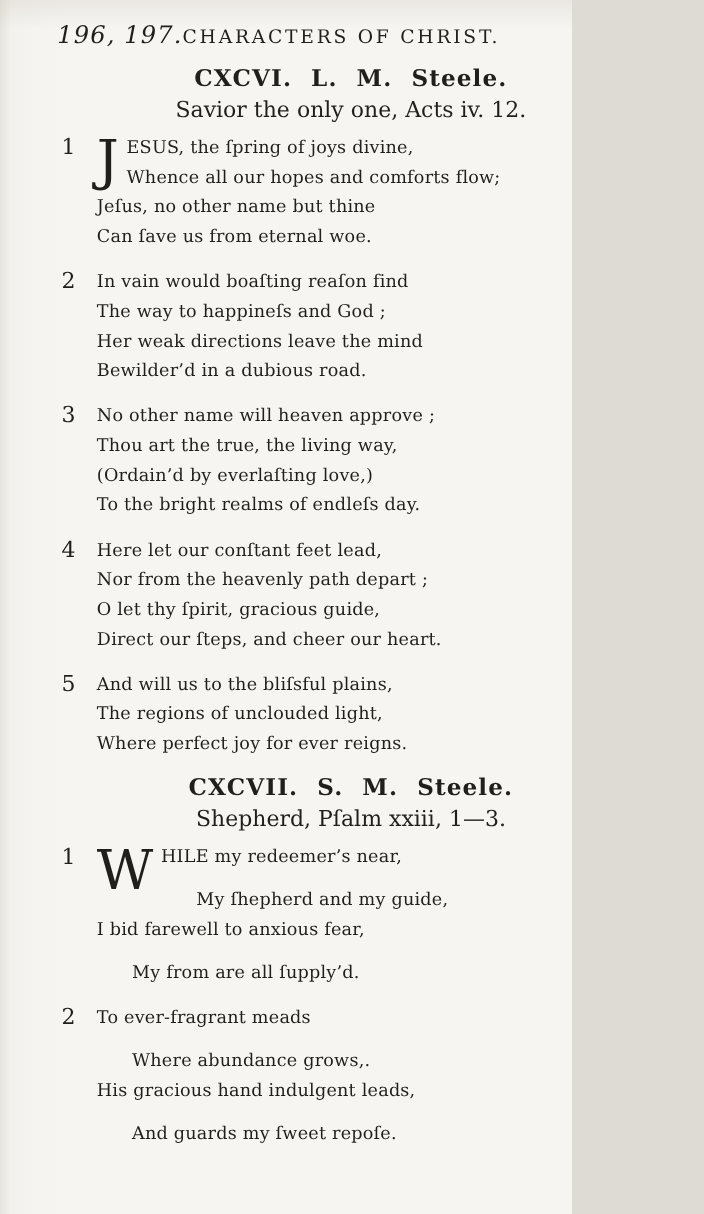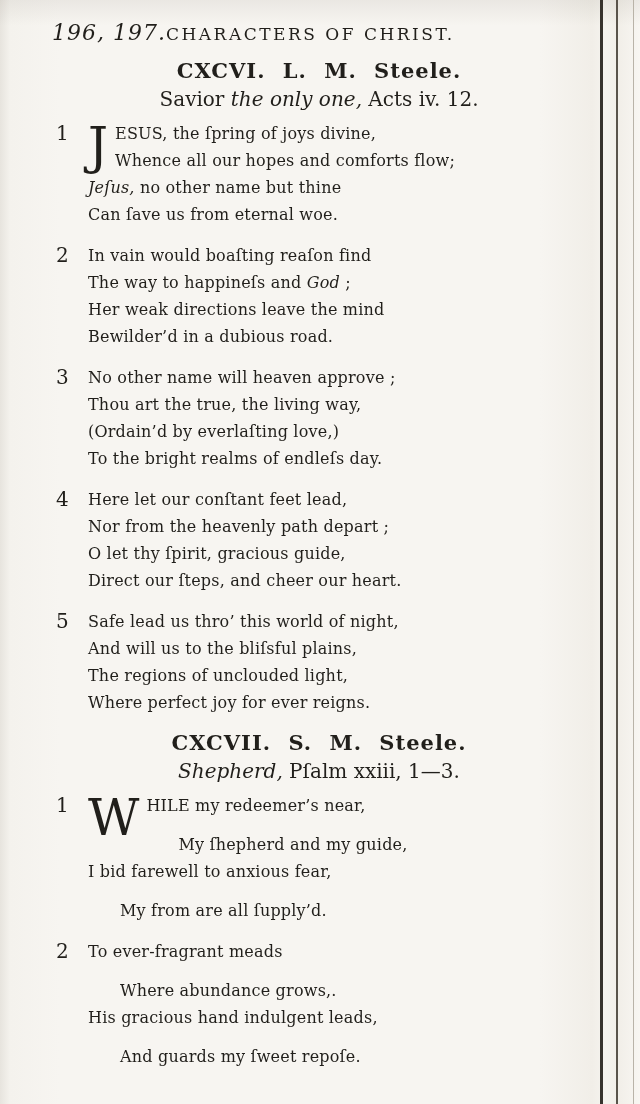--- a/index.html
+++ b/index.html
@@ -3,21 +3,21 @@
 <meta charset="utf-8">
 <style>
   html, body {
     margin: 0;
     padding: 0;
     background: #dedbd5;
     font-family: "DejaVu Serif", "Liberation Serif", serif;
   }
   .page {
     position: relative;
-    width: 640px;
+    width: 520px;
     height: 1104px;
     overflow: hidden;
     color: #211f1b;
     background:
       linear-gradient(90deg, #e7e4de 0px, #f4f2ed 10px, #f7f5f1 60px,
                       #f7f5f1 540px, #f1eee8 592px, #f5f3ee 604px,
                       #f2efe9 620px, #f8f6f2 640px),
       #f6f4f0;
   }
   .page::before {
@@ -84,21 +84,21 @@
     font-size: 20px;
   }
   .verse-body { }
   .line {
     font-size: 16px;
     line-height: 27px;
     letter-spacing: 0.2px;
     white-space: nowrap;
   }
   .line.ind { text-indent: 32px; margin-top: 12px; }
-  .italic { font-style: italic; }
+  .italic { }
 
   .dropcap {
     float: left;
     font-size: 50px;
     line-height: 50px;
     height: 52px;
     padding: 1px 7px 0 0;
   }
 </style>
 </head>
@@ -151,21 +151,20 @@
             <div class="verse-body">
               <div class="line"><span class="seg">Here let our conſtant feet lead,</span></div>
               <div class="line"><span class="seg">Nor from the heavenly path depart ;</span></div>
               <div class="line"><span class="seg">O let thy ſpirit, gracious guide,</span></div>
               <div class="line"><span class="seg">Direct our ſteps, and cheer our heart.</span></div>
             </div>
           </div>
           <div class="verse">
             <span class="verse-num">5</span>
             <div class="verse-body">
-              <div class="line"><span class="seg">Safe lead us thro’ this world of night,</span></div>
               <div class="line"><span class="seg">And will us to the bliſsful plains,</span></div>
               <div class="line"><span class="seg">The regions of unclouded light,</span></div>
               <div class="line"><span class="seg">Where perfect joy for ever reigns.</span></div>
             </div>
           </div>
         </section>
         <section class="hymn">
           <h2 class="hymn-heading">CXCVII. S. M. Steele.</h2>
           <p class="hymn-subtitle"><span class="seg italic">Shepherd,</span><span class="seg"> Pſalm xxiii, 1—3.</span></p>
           <div class="verse">

